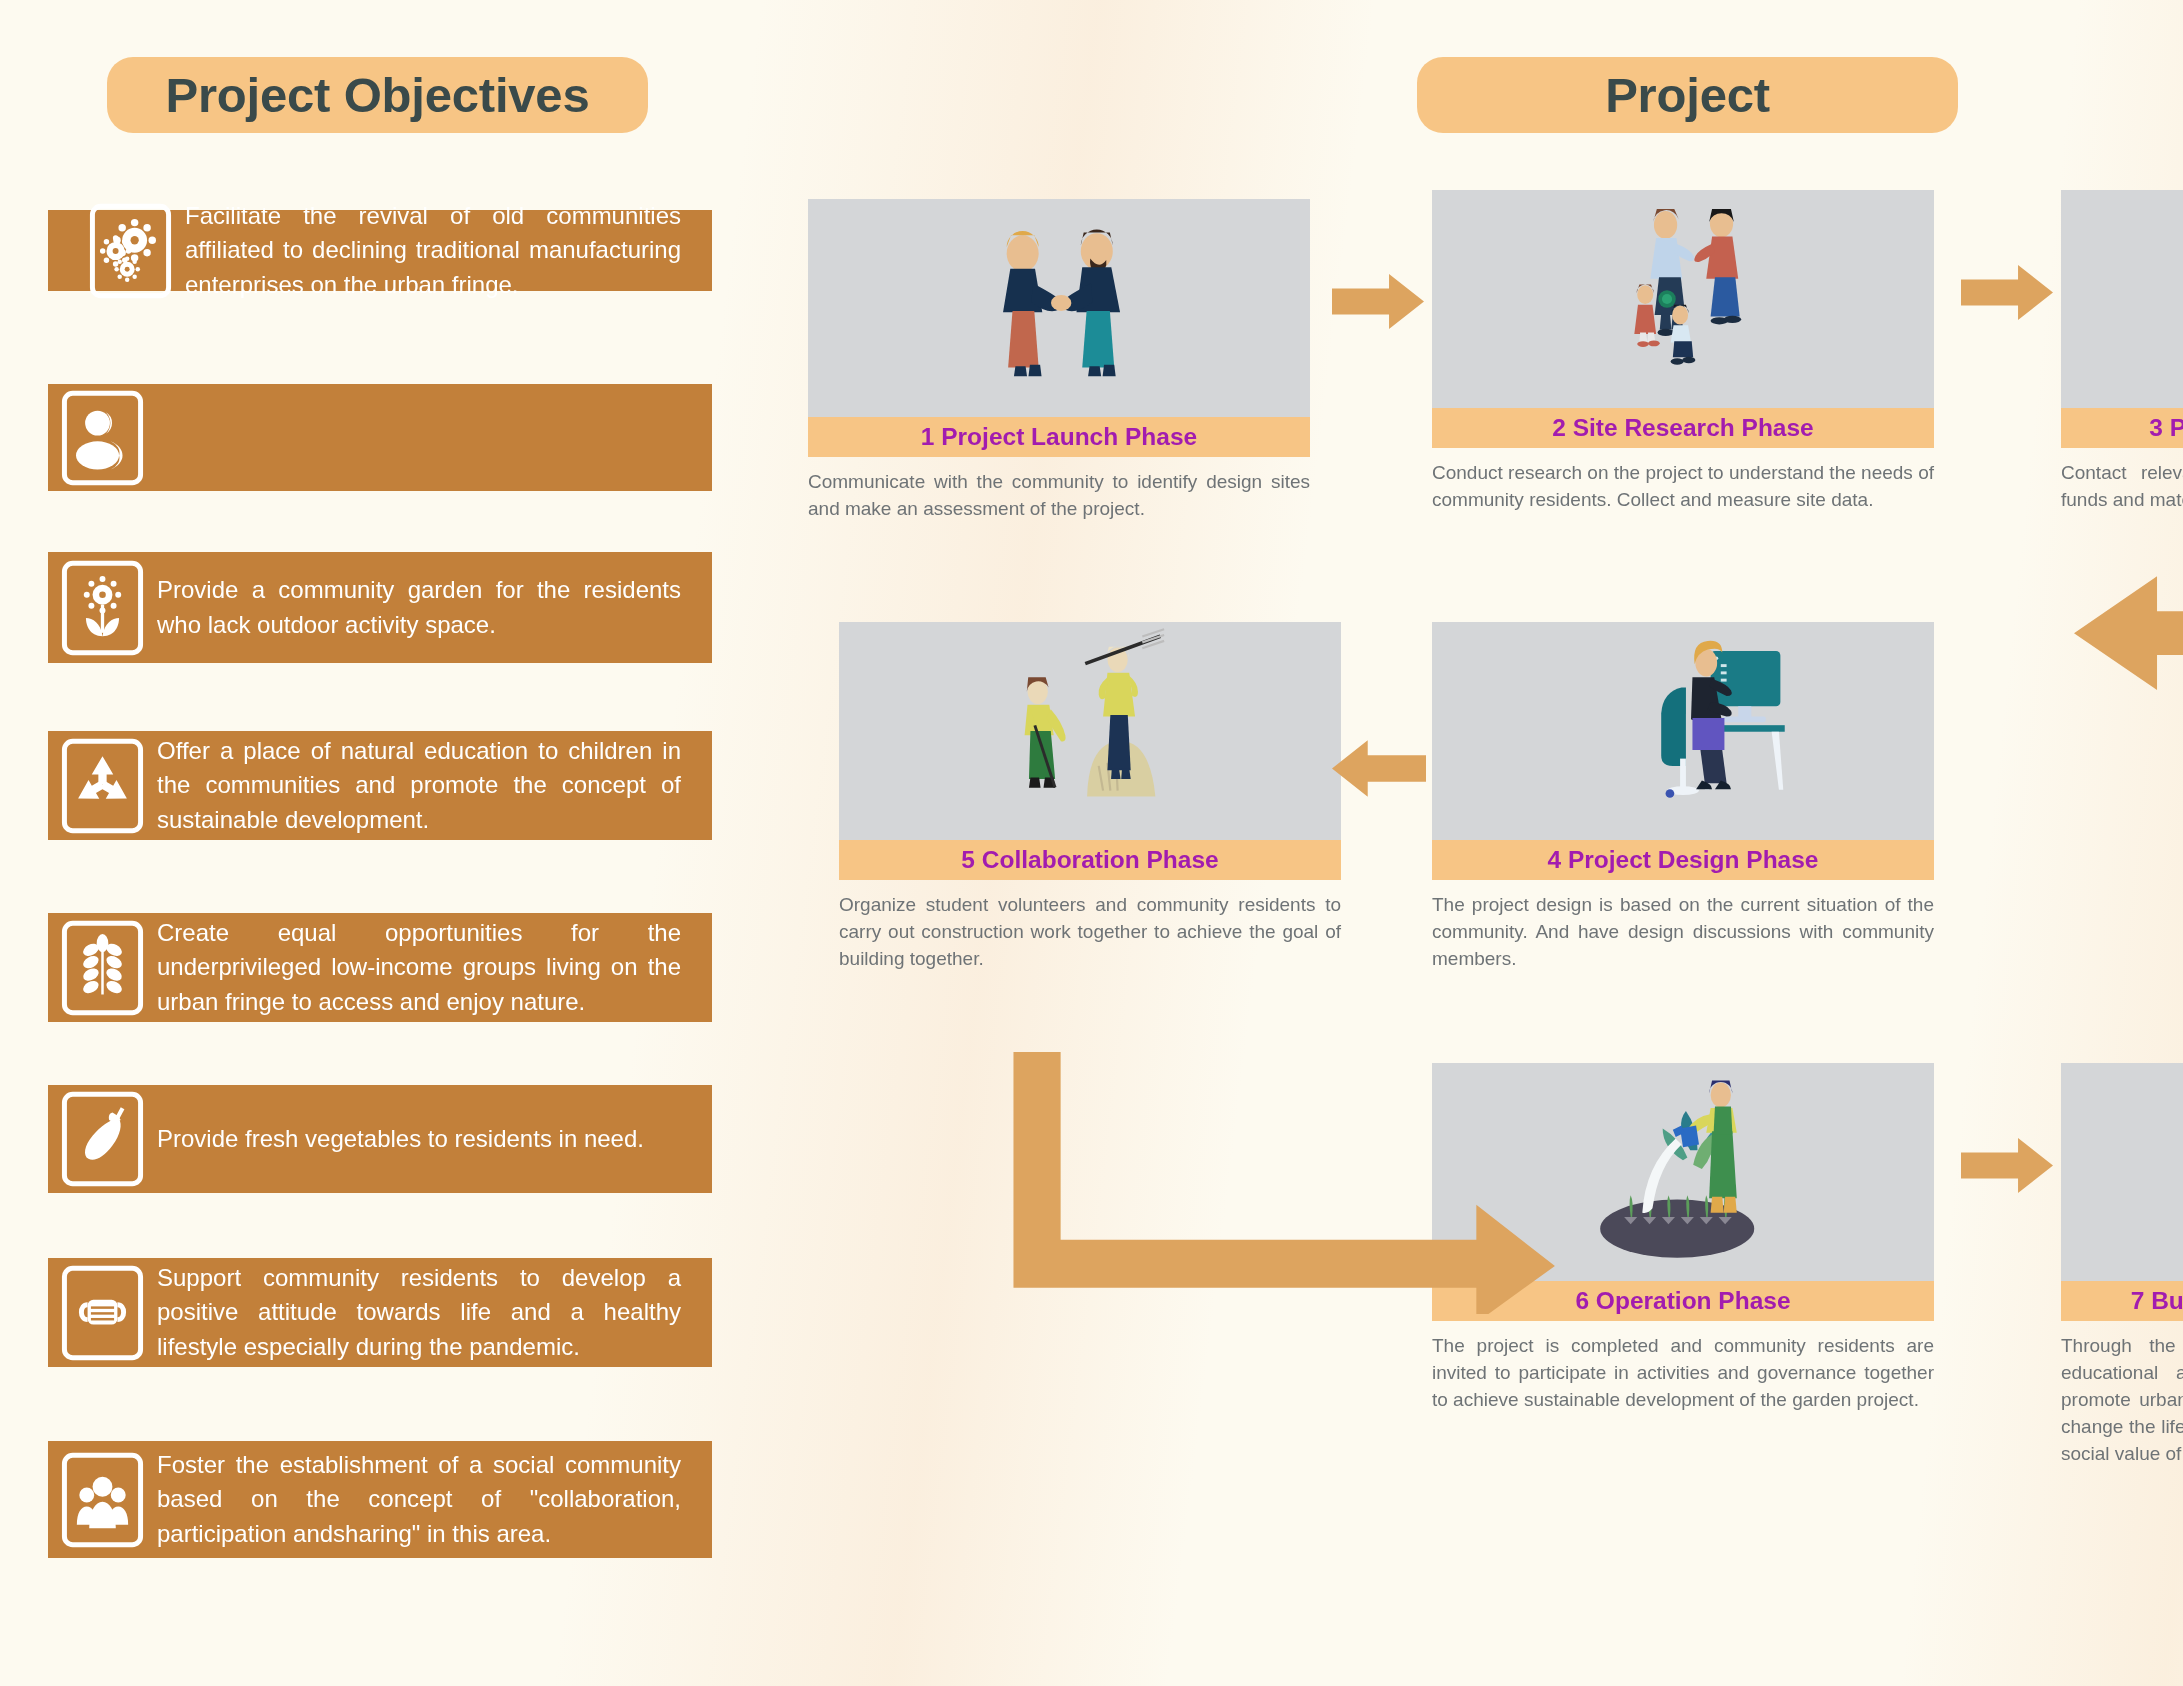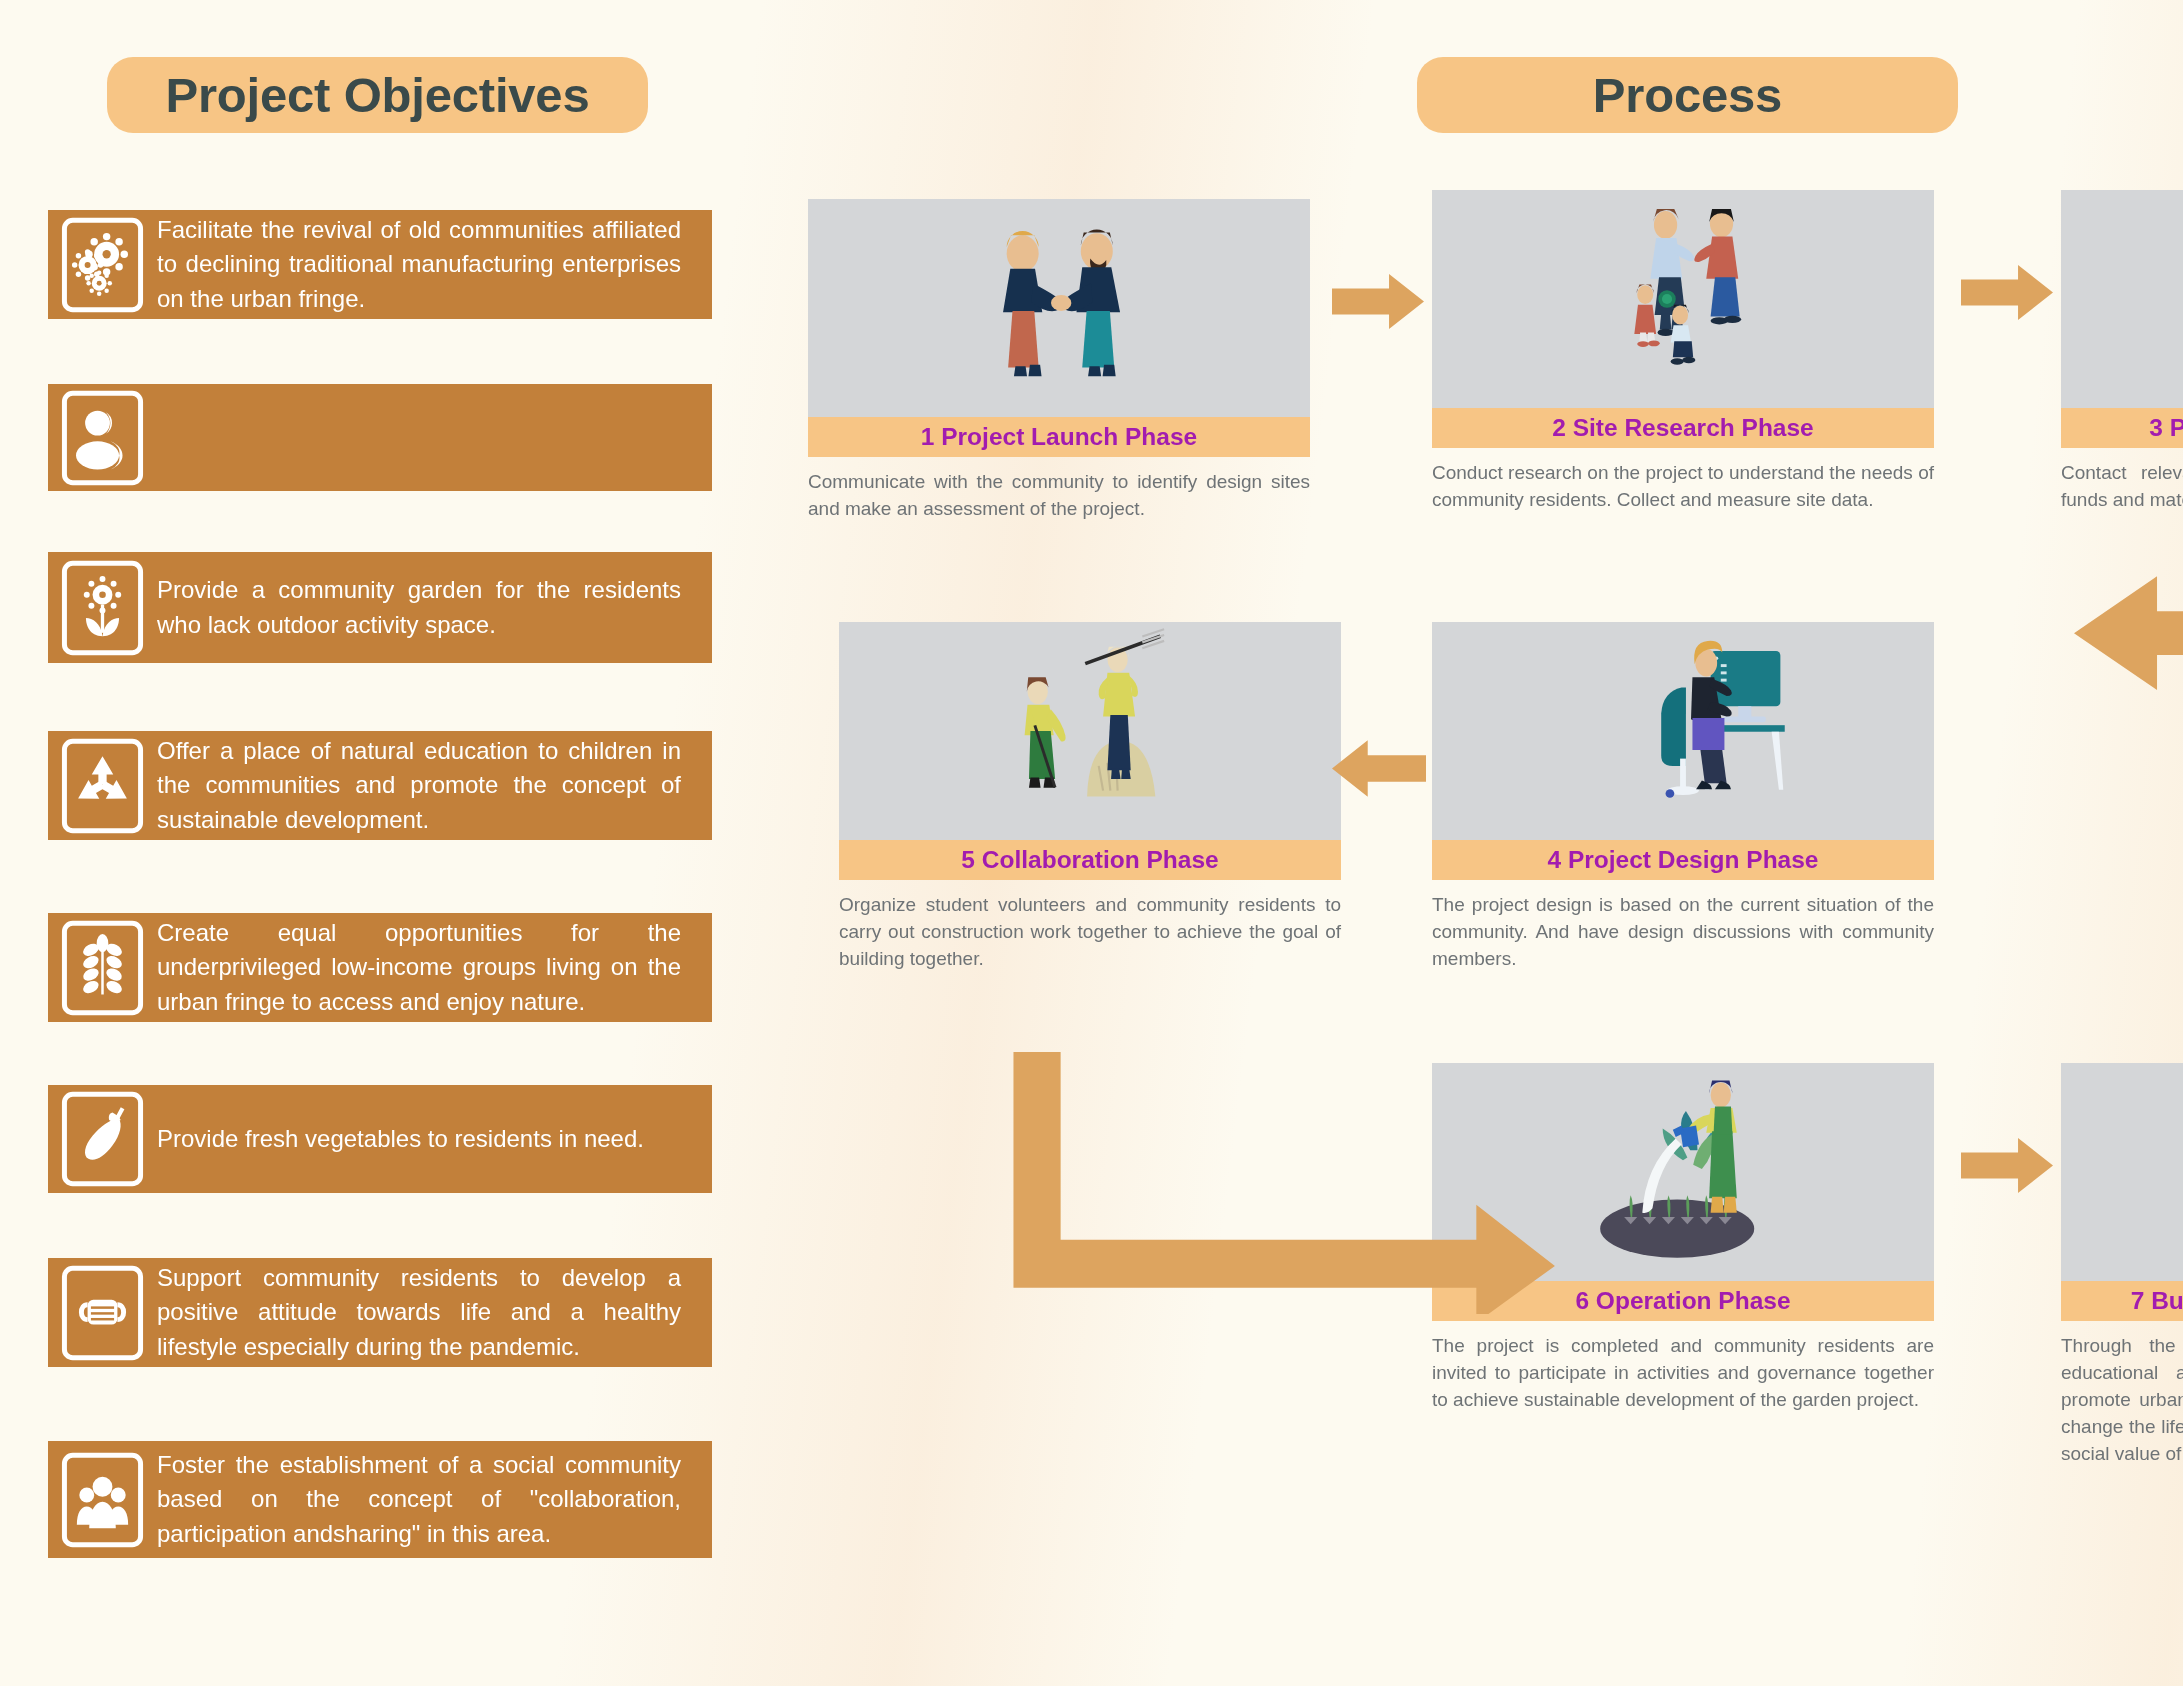--- a/index.html
+++ b/index.html
@@ -82,21 +82,21 @@
 </style>
 </head>
 <body>
 
 <div class="bg-wash wash-a"></div>
 <div class="bg-wash wash-b"></div>
 
 <div class="col-objectives">
   <div class="section-header hdr-objectives">Project Objectives</div>
   <div id="obj-cards">
-      <div class="obj-card" style="top: 210px; height: 109px;">
+      <div class="obj-card" style="top: 210px; height: 81px; padding-left: 28px;">
         <div class="obj-icon">
           <svg width="83" height="96" viewBox="0 0 100 116">
             <rect x="4" y="4" width="92" height="108" rx="10" ry="10" fill="none" stroke="#fff" stroke-width="6"></rect>
             <circle cx="76.30" cy="45.00" r="4.50" fill="#fff"></circle>
             <circle cx="70.06" cy="60.06" r="4.50" fill="#fff"></circle>
             <circle cx="55.00" cy="66.30" r="4.50" fill="#fff"></circle>
             <circle cx="39.94" cy="60.06" r="4.50" fill="#fff"></circle>
             <circle cx="33.70" cy="45.00" r="4.50" fill="#fff"></circle>
             <circle cx="39.94" cy="29.94" r="4.50" fill="#fff"></circle>
             <circle cx="55.00" cy="23.70" r="4.50" fill="#fff"></circle>
@@ -224,21 +224,21 @@
             <circle cx="50" cy="42" r="12" fill="#fff"></circle>
             <path d="M34 92 C34 72 41 60 50 60 C59 60 66 72 66 92z" fill="#fff"></path>
           </svg>
         </div>
         <div class="obj-text">Foster the establishment of a social community based on the concept of "collaboration, participation andsharing" in this area.</div>
       </div>
     </div>
 </div>
 
 <div class="col-process">
-  <div class="section-header hdr-process">Process</div>
+  <div class="section-header hdr-process">Project</div>
   <div id="phase-cards">
       <div class="phase" style="left: 0px; top: 199px;">
         <div class="phase-img"><svg viewBox="0 0 400 300" width="502" height="218" preserveAspectRatio="xMidYMid meet">
             <ellipse cx="150" cy="75" rx="22" ry="25" fill="#E8BE90"></ellipse>
             <path d="M128 66 a22 22 0 0 1 44 0 l-6 -16 h-32z" fill="#E0A94A"></path>
             <path d="M133 96 h34 l10 60 h-54z" fill="#16304E"></path>
             <path d="M136 154 h30 l6 78 h-42z" fill="#C1674D"></path>
             <path d="M140 230 h14 l2 14 h-18z" fill="#16304E"></path>
             <path d="M160 228 h14 l2 16 h-18z" fill="#16304E"></path>
             <ellipse cx="252" cy="72" rx="22" ry="25" fill="#E8BE90"></ellipse>

